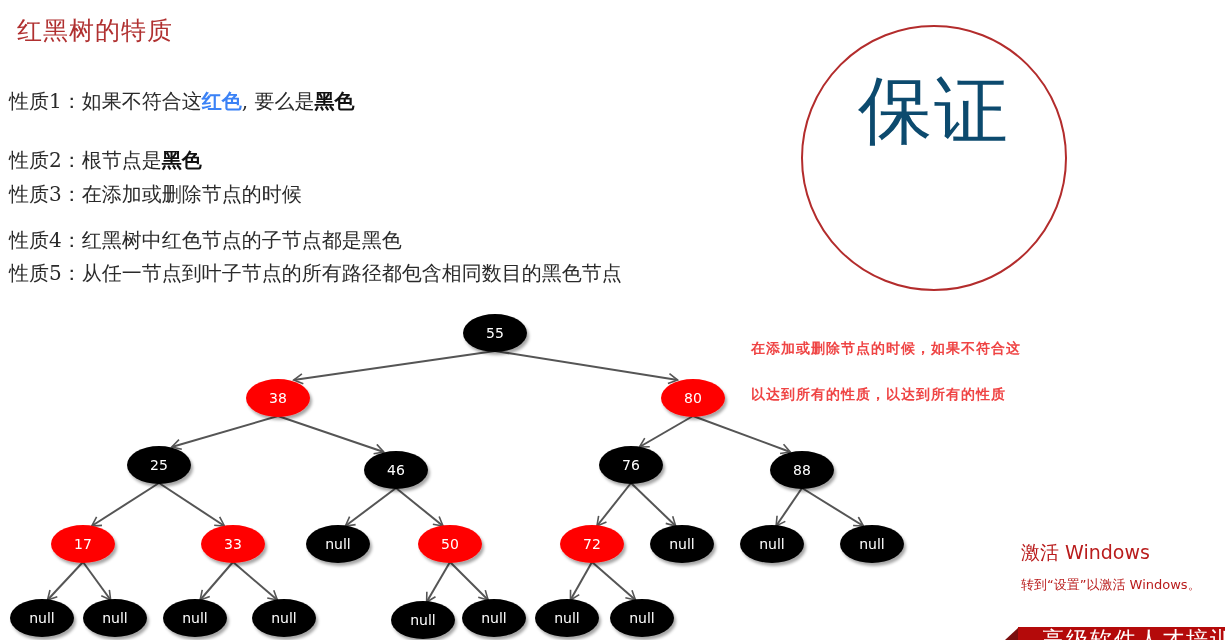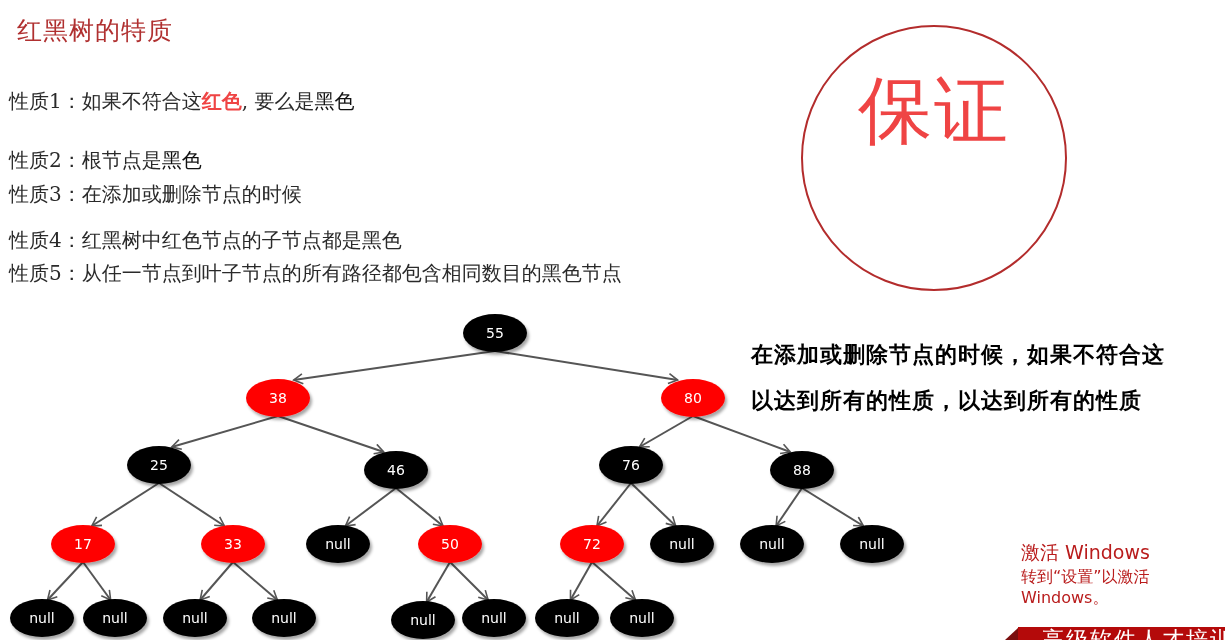--- a/index.html
+++ b/index.html
@@ -9,45 +9,45 @@
       font-family: "DejaVu Serif", "Liberation Serif", serif;
     }
     .title {
       position: absolute; left: 9px; top: 14px;
       font-size: 25px; color: #b03030; letter-spacing: 1px; margin-left: 8px;
     }
     .prop {
       position: absolute; left: 9px; font-size: 20px; color: #2a2a2a;
       white-space: nowrap;
     }
-    .prop .red { color: #ef4444; font-weight: bold; }
-    .prop .bold { font-weight: normal; color: #111; }
+    .prop .red { color: #3b82f6; font-weight: bold; }
+    .prop .bold { font-weight: bold; color: #111; }
     .stamp {
       position: absolute; left: 801px; top: 25px; width: 266px; height: 266px;
       border: 2px solid #b32c2c; border-radius: 50%; box-sizing: border-box;
     }
     .stamp-line {
       position: absolute; left: 0; width: 100%; text-align: center;
-      font-size: 74px; color: #ef4444; letter-spacing: 2px; line-height: 1;
+      font-size: 74px; color: #0c4a6e; letter-spacing: 2px; line-height: 1;
     }
     .note {
-      position: absolute; left: 751px; font-size: 22px; font-weight: bold;
-      color: #000000; white-space: nowrap; letter-spacing: 1px;
+      position: absolute; left: 751px; font-size: 14px; font-weight: bold;
+      color: #ef4444; white-space: nowrap; letter-spacing: 1px;
     }
     svg.tree { position: absolute; left: 0; top: 0; }
     .node-label {
       font-family: "DejaVu Sans", "Liberation Sans", sans-serif;
       font-size: 14px; fill: #ffffff; text-anchor: middle; dominant-baseline: central;
     }
     .watermark {
       position: absolute; left: 1021px; top: 540px; color: #b91c1c;
       font-family: "DejaVu Sans", "Liberation Sans", sans-serif;
     }
     .watermark .wm1 { font-size: 19px; }
-    .watermark .wm2 { font-size: 16px; margin-top: 1px; }
+    .watermark .wm2 { font-size: 13px; margin-top: 10px; }
     .banner {
       position: absolute; left: 1018px; top: 627px; width: 207px; height: 20px;
       background: #b40a0a; overflow: hidden;
     }
     .banner-tip {
       position: absolute; left: 1005px; top: 627px; width: 0; height: 0;
       border-right: 14px solid #7a0e0e; border-top: 13px solid transparent;
     }
     .banner-text {
       position: absolute; left: 24px; top: -2px; font-size: 22px; color: #ffffff;

